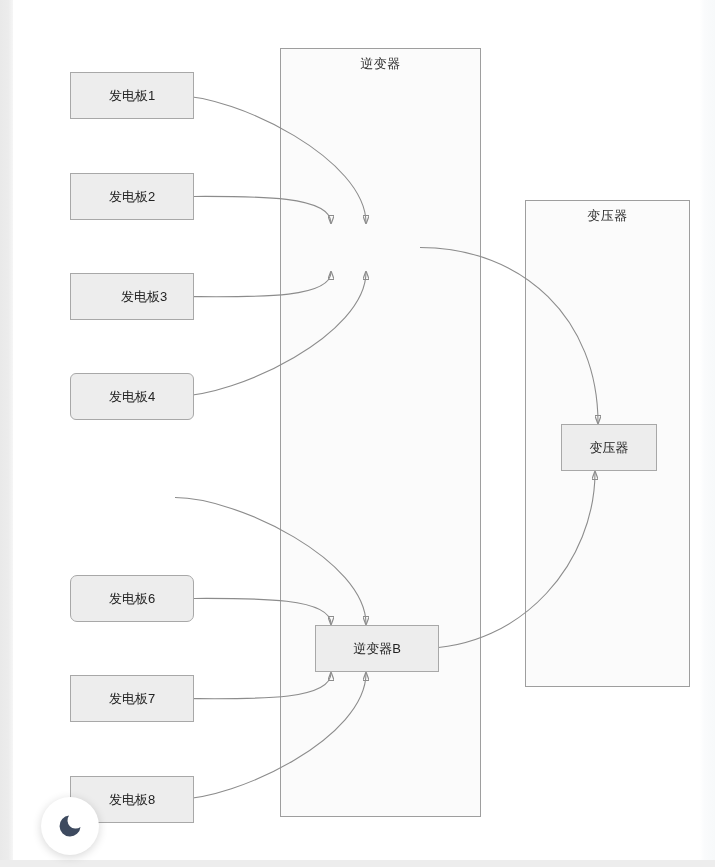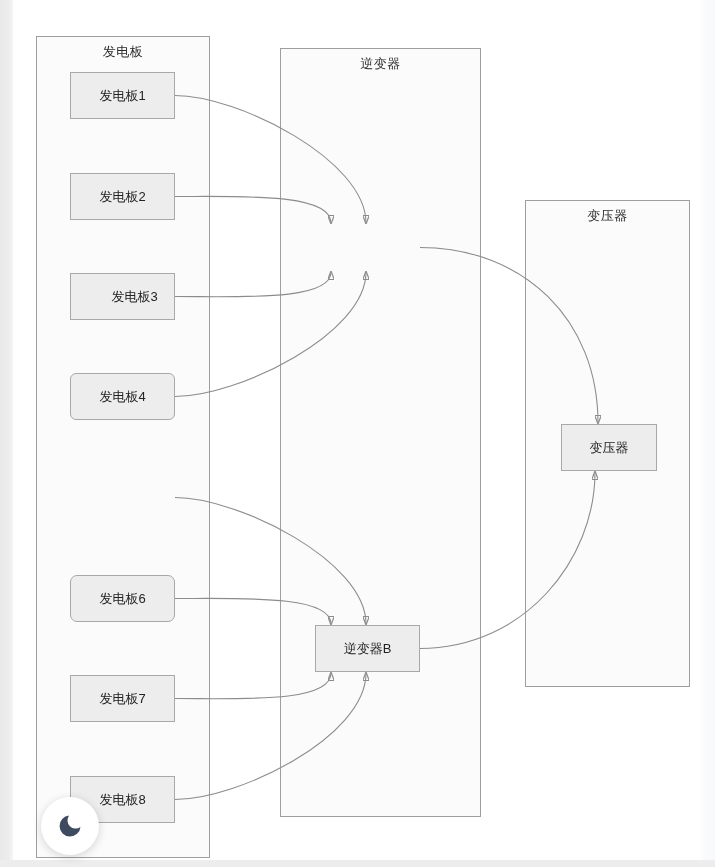--- a/index.html
+++ b/index.html
@@ -22,21 +22,21 @@
     font-size:13px;color:#2b2b2b;letter-spacing:.5px;
   }
   #group-panels{left:36px;top:36px;width:174px;height:822px;}
   #group-inverters{left:280px;top:48px;width:201px;height:769px;}
   #group-transformer{left:525px;top:200px;width:165px;height:487px;}
   
   svg.edges{position:absolute;left:0;top:0;z-index:2;pointer-events:none;}
   svg.edges path{fill:none;stroke:#8c8c8c;stroke-width:1.1;}
   
   .node{
-    position:absolute;width:105px;height:47px;background:#ededed;border:1px solid #a8a8a8;
+    position:absolute;width:124px;height:47px;background:#ededed;border:1px solid #a8a8a8;
     display:flex;align-items:center;justify-content:center;
     font-size:13px;color:#222222;z-index:3;box-sizing:border-box;cursor:default;
   }
   #node-p1{left:70px;top:72px;}
   #node-p2{left:70px;top:173px;}
   #node-p3{left:70px;top:273px;padding-left:24px;}
   #node-p4{left:70px;top:373px;border-radius:6px;}
   #node-p5{left:70px;top:474px;}
   #node-p6{left:70px;top:575px;border-radius:7px;}
   #node-p7{left:70px;top:675px;}
@@ -54,23 +54,20 @@
 </style>
 </head>
 <body>
 
 <div class="screen">
 
   <div class="gutter-left"></div>
   <div class="gutter-right"></div>
   <div class="gutter-bottom"></div>
 
-  <div class="group" id="group-panels">
-    <span class="group-title">发电板</span>
-  </div>
   <div class="group" id="group-inverters">
     <span class="group-title">逆变器</span>
   </div>
   <div class="group" id="group-transformer">
     <span class="group-title">变压器</span>
   </div>
 
   <svg class="edges" width="715" height="867" viewBox="0 0 715 867">
     <defs>
       <marker id="arrow" viewBox="0 0 8 6" refX="7" refY="3" markerWidth="8" markerHeight="6" orient="auto-start-reverse">

